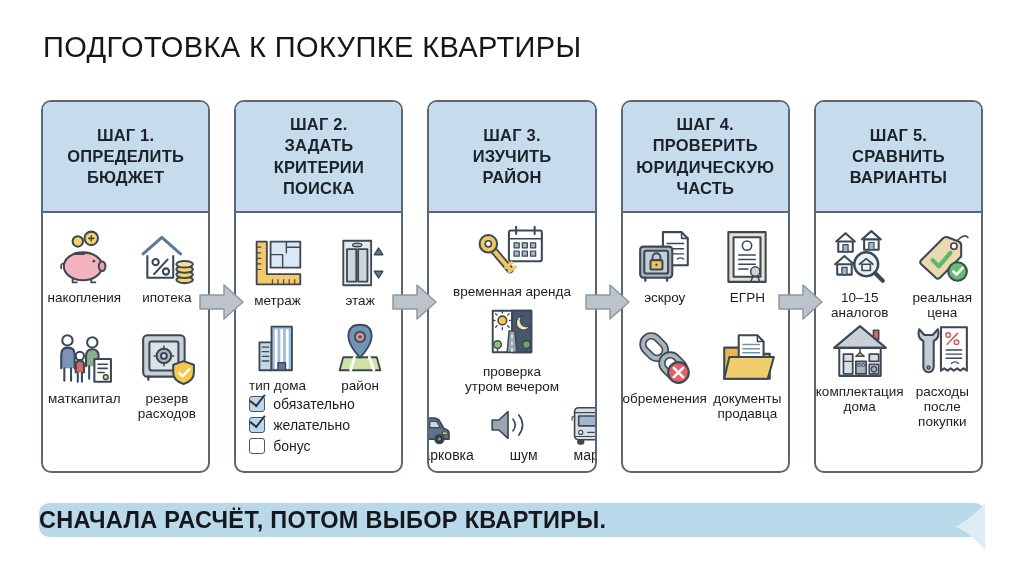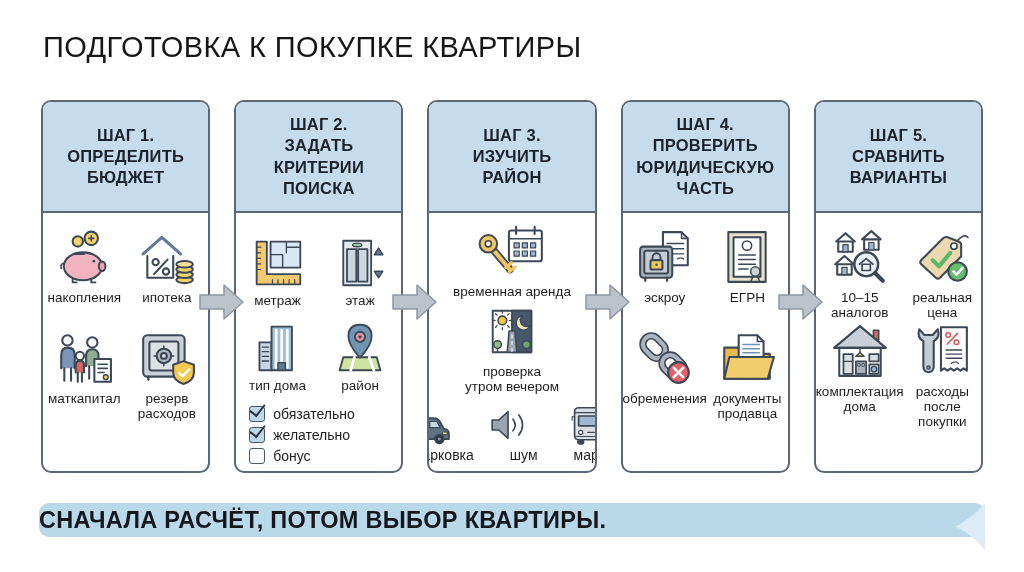--- a/index.html
+++ b/index.html
@@ -41,21 +41,21 @@
   .grid2{
     display:grid;grid-template-columns:1fr 1fr;justify-items:center;
     row-gap:24px;padding-top:15px;
   }
   .grid2.tight{row-gap:14px;padding-top:24px;}
   .cell{display:flex;flex-direction:column;align-items:center;}
   .lbl{
     margin-top:4px;font-size:13.5px;line-height:1.12;text-align:center;
     white-space:pre-line;color:#1e1e1e;
   }
-  .checks{margin-top:13px;padding-left:13px;display:flex;flex-direction:column;gap:5px;justify-content:flex-end;}
+  .checks{margin-top:3px;padding-left:13px;display:flex;flex-direction:column;gap:5px;justify-content:flex-end;}
   .check-row{display:flex;align-items:center;gap:8px;font-size:14px;color:#1e1e1e;}
   .cb{
     width:16px;height:16px;border:1.8px solid #495766;border-radius:3px;
     background:#fff;position:relative;flex:0 0 auto;
   }
   .cb.checked{background:#bcd8ea;}
   .cb.checked::after{
     content:"";position:absolute;left:3px;top:-6px;width:7px;height:13px;
     border-right:2.4px solid #29333f;border-bottom:2.4px solid #29333f;
     transform:rotate(38deg);

